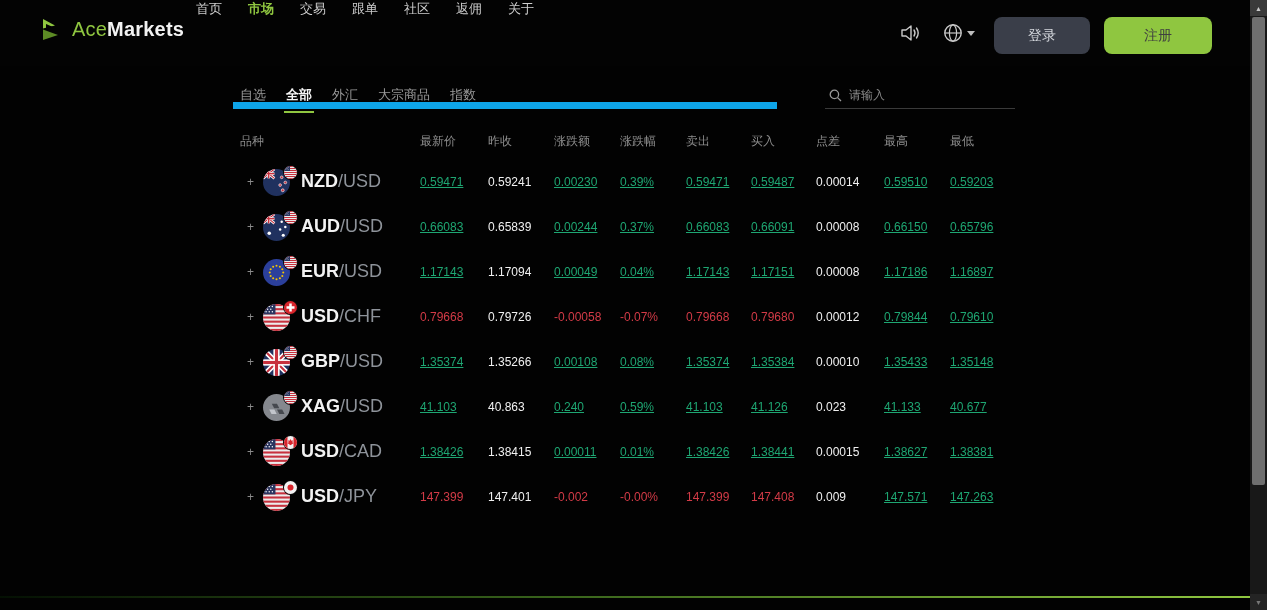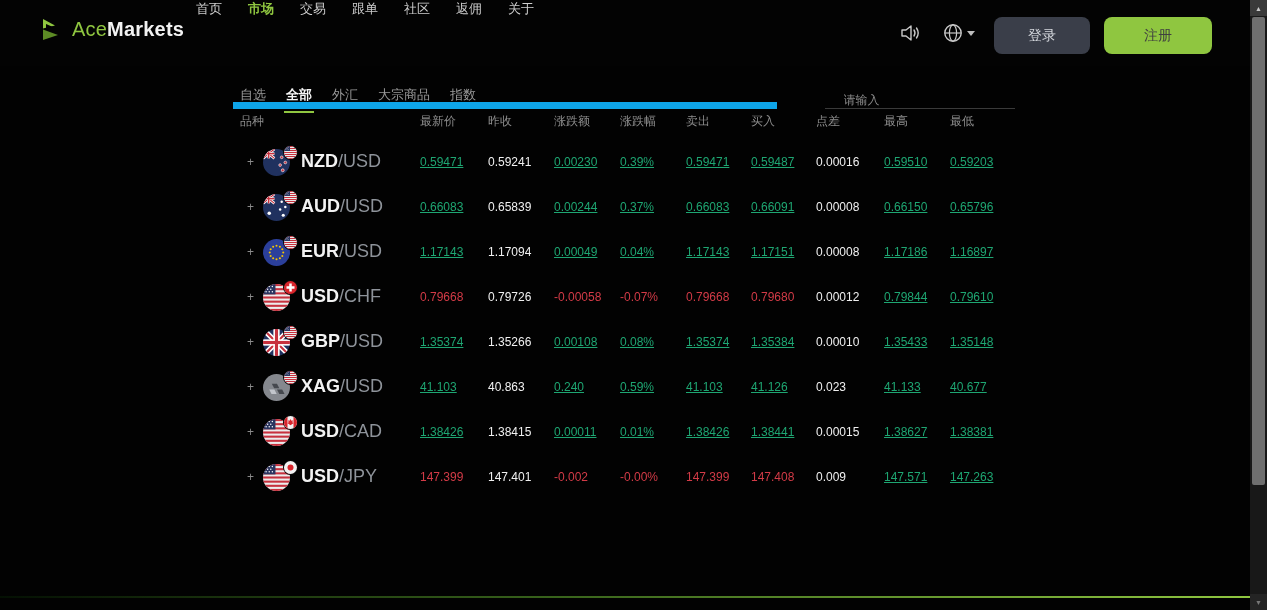--- a/index.html
+++ b/index.html
@@ -25,26 +25,26 @@
   .btn-register { right:55px; width:108px; background:#8fc640; color:#404040; }
 
   
   .market { position:absolute; left:233px; top:86px; width:782px; }
   .tabs-row { position:relative; width:544px; height:23px; border-bottom:7px solid #0ea5e9; }
   .tabs { display:flex; gap:20px; padding-left:7px; }
   .tab { position:relative; font-size:13px; color:#9a9a9a; cursor:pointer; white-space:nowrap; padding-bottom:9px; }
   .tab.active { color:#f5f5f5; font-weight:700; }
   .tab.active::after { content:""; position:absolute; left:-2px; right:-2px; bottom:0; height:2px; background:var(--accent); }
 
-  .search-box { position:absolute; right:0; top:0; width:190px; height:23px; border-bottom:1px solid #3a3a3a; display:flex; align-items:center; gap:7px; padding:0 2px 4px 4px;flex-direction:column; }
+  .search-box { position:absolute; right:0; top:0; width:190px; height:23px; border-bottom:1px solid #3a3a3a; display:flex; align-items:center; gap:7px; padding:0 2px 4px 4px; }
   .search-box input { flex:1; background:transparent; border:none; outline:none; color:#ccc; font-size:12px; font-family:inherit; }
   .search-box input::placeholder { color:#8a8a8a; }
 
   .grid { display:grid; grid-template-columns:187px 68px 66px 66px 66px 65px 65px 68px 66px 65px; align-items:center; }
-  .table-header { margin-top:4px; height:16px; }
+  .table-header { margin-top:24px; height:16px; }
   .table-header .hcell { font-size:12px; color:#8d8d8d; white-space:nowrap; }
   .table-header .hcell:first-child { padding-left:7px; }
 
   .rows { margin-top:10px; }
   .row { height:45px; cursor:pointer; }
   .cell { font-size:12px; white-space:nowrap; }
   .c-up { color:var(--up);text-decoration:underline; }
   .c-down { color:var(--down); }
   .c-flat { color:#f0f0f0; }
 
@@ -194,21 +194,21 @@
               </span>
             </span>
             <span class="sym-name"><span class="sym-base">NZD</span><span class="sym-quote">/USD</span></span>
           </div>
           <div class="cell c-up">0.59471</div>
           <div class="cell c-flat">0.59241</div>
           <div class="cell c-up">0.00230</div>
           <div class="cell c-up">0.39%</div>
           <div class="cell c-up">0.59471</div>
           <div class="cell c-up">0.59487</div>
-          <div class="cell c-flat">0.00016</div>
+          <div class="cell c-flat">0.00014</div>
           <div class="cell c-up">0.59510</div>
           <div class="cell c-up">0.59203</div>
         </div>
         <div class="grid row">
           <div class="sym">
             <span class="plus">+</span>
             <span class="flag-pair">
               <span class="flag">
                 <svg viewBox="0 0 26 26">
                   <rect width="26" height="26" fill="#20315f"></rect>

